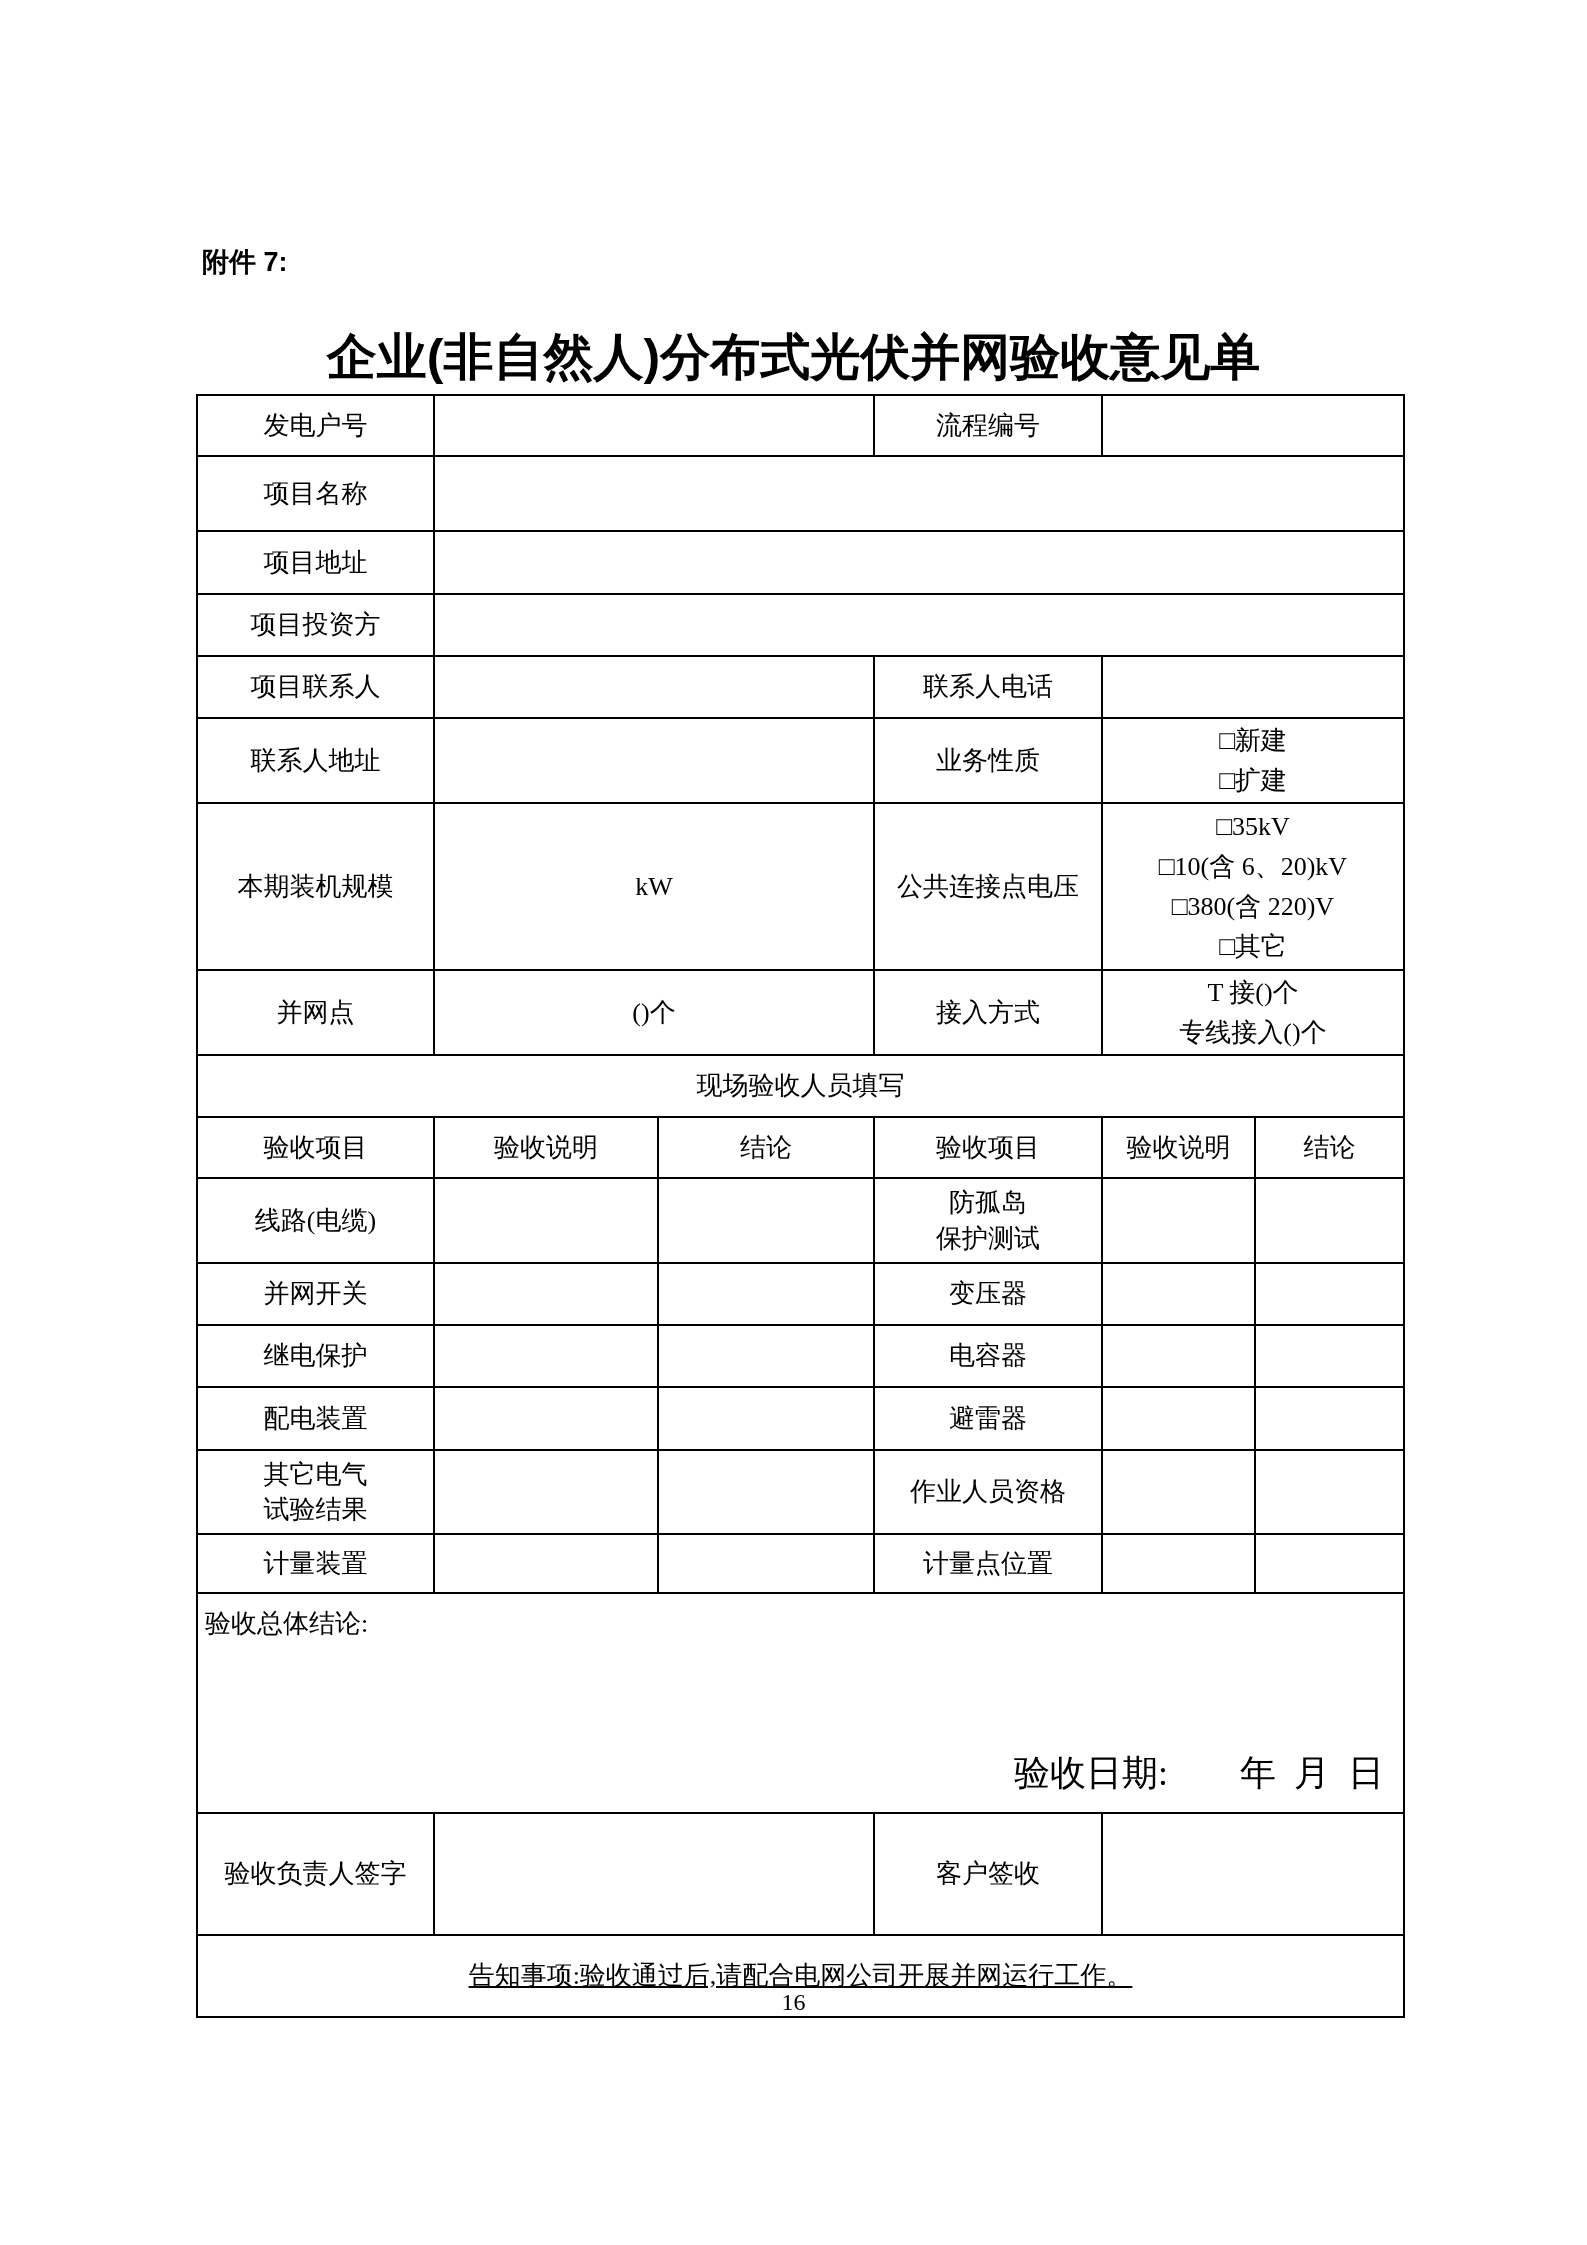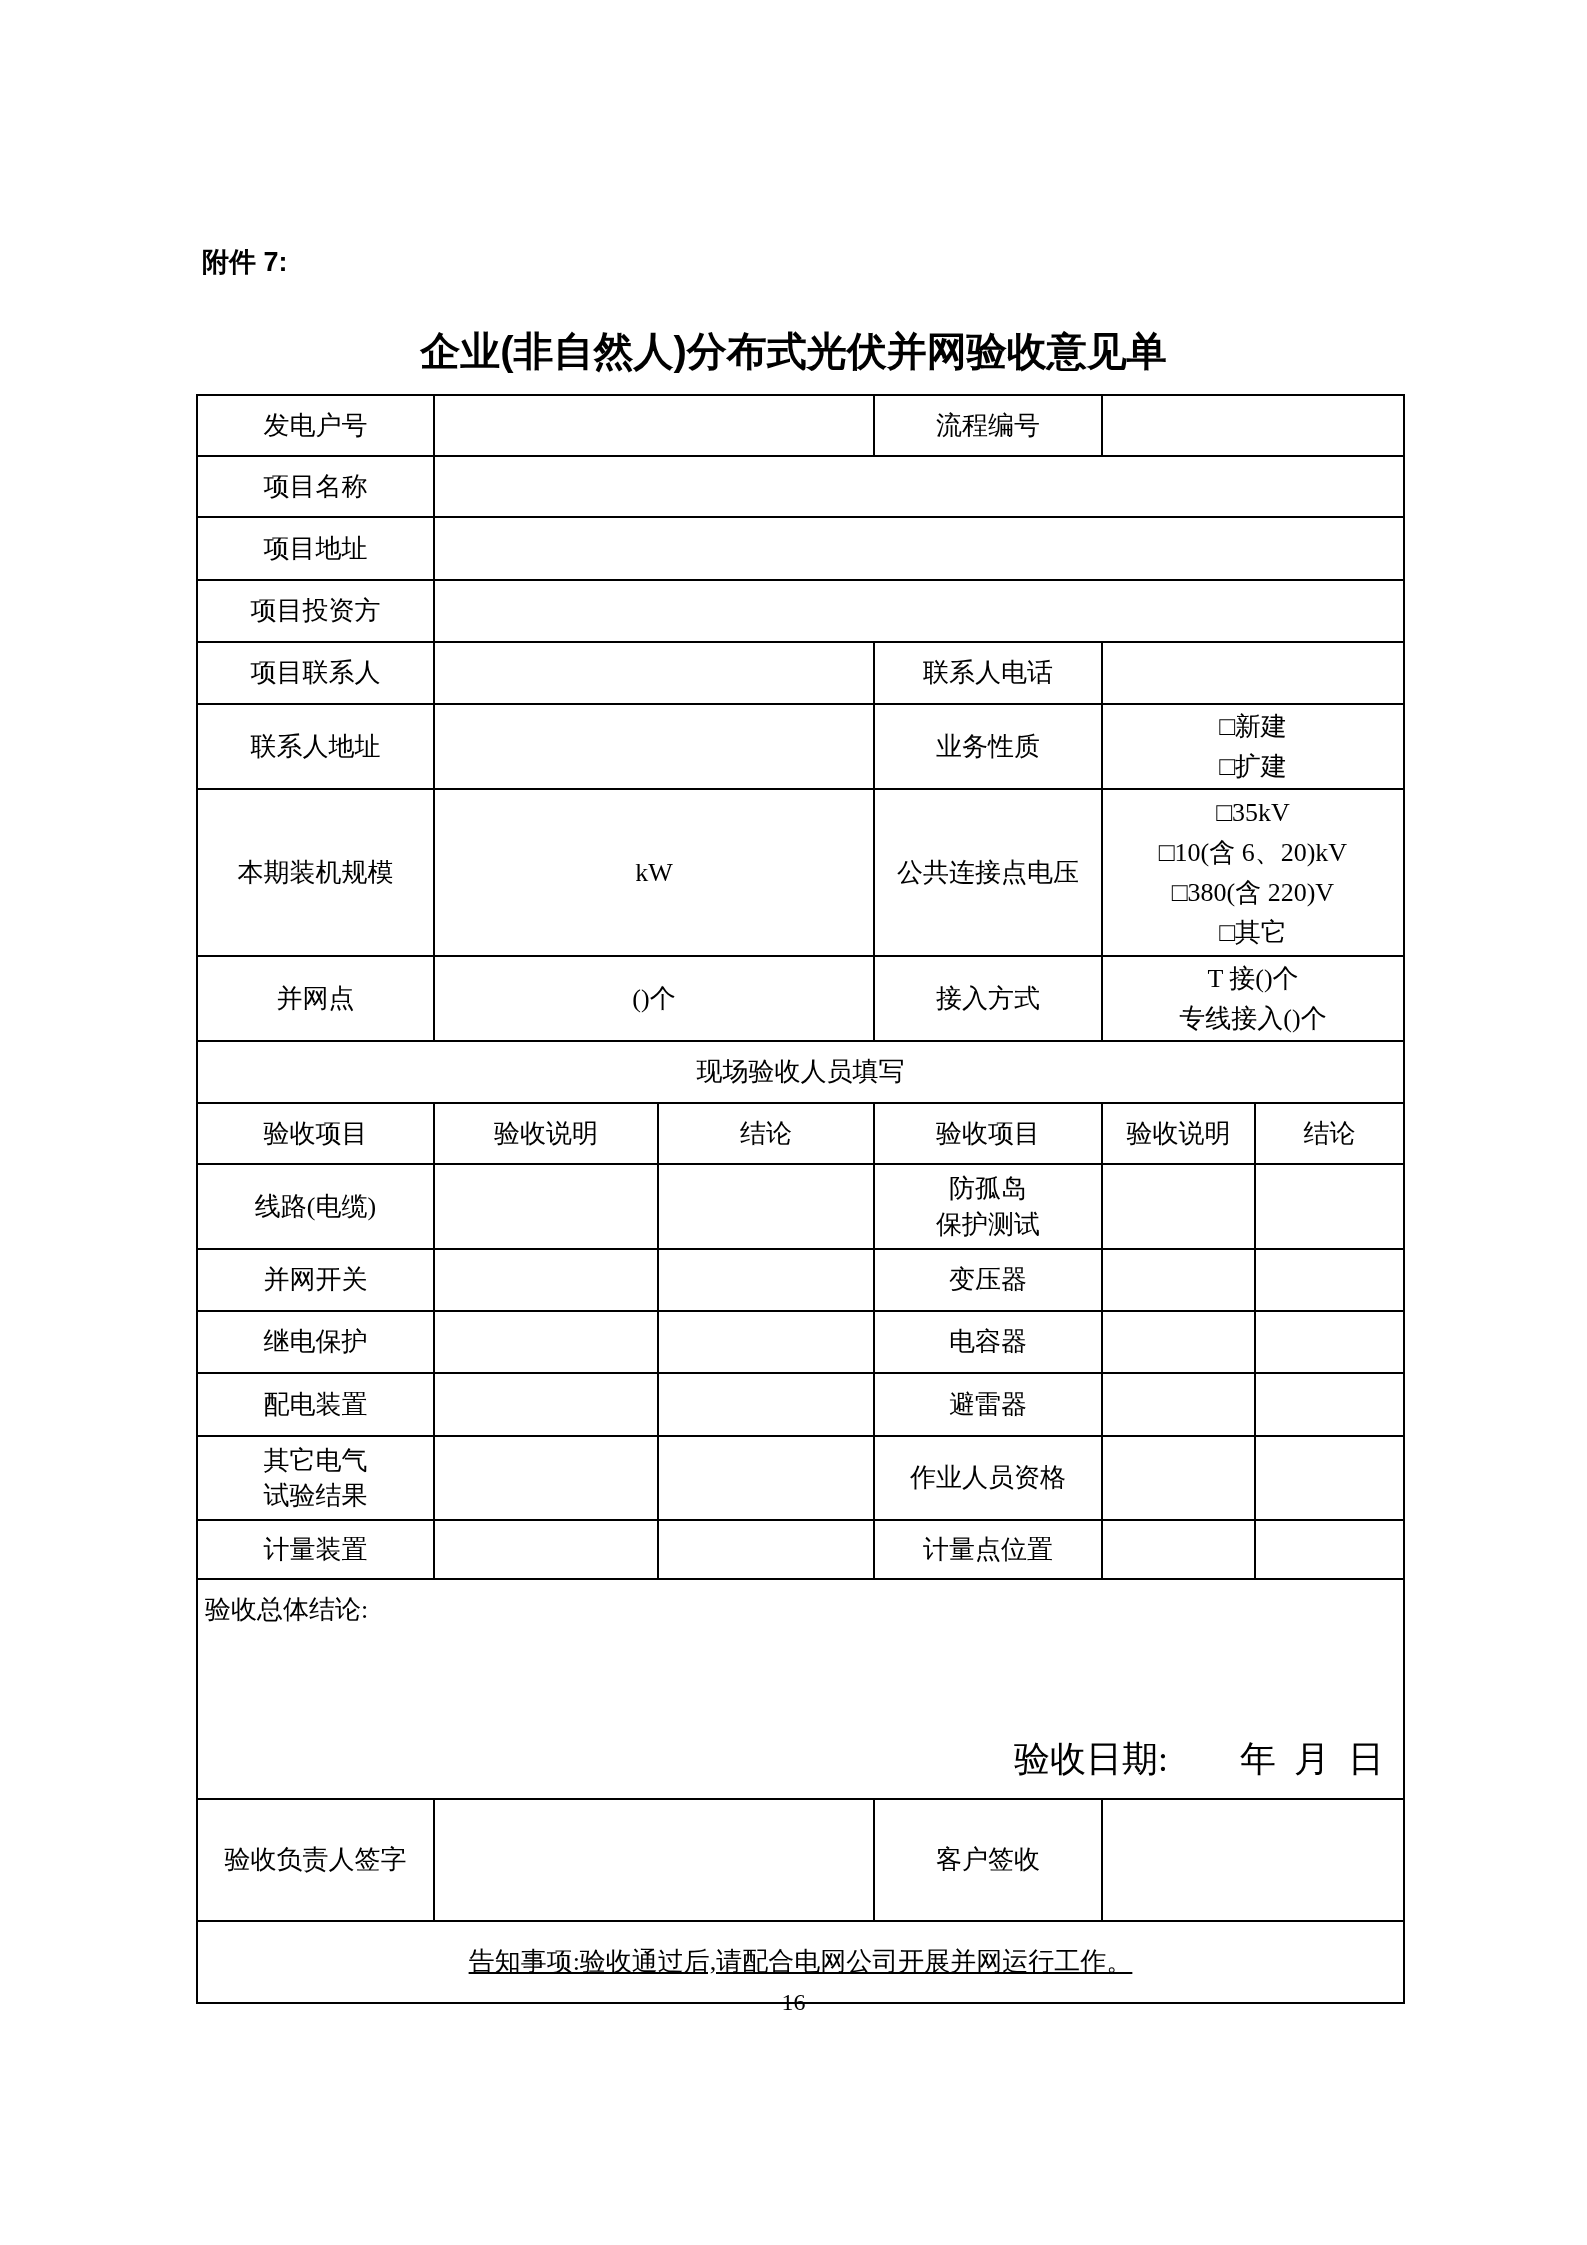--- a/index.html
+++ b/index.html
@@ -20,21 +20,21 @@
     font-weight: bold;
     font-family: "Liberation Sans", sans-serif;
     white-space: pre;
   }
   .doc-title {
     position: absolute;
     left: 0;
     top: 324px;
     width: 1587px;
     text-align: center;
-    font-size: 40px;
+    font-size: 50px;
     font-weight: bold;
     font-family: "Liberation Sans", sans-serif;
     white-space: pre;
   }
   table.form {
     position: absolute;
     left: 196px;
     top: 394px;
     width: 1209px;
     border-collapse: collapse;
@@ -105,21 +105,21 @@
     </colgroup>
     <tbody>
 
       <tr style="height:61px">
         <td>发电户号</td>
         <td colspan="2"></td>
         <td>流程编号</td>
         <td colspan="2"></td>
       </tr>
 
-      <tr style="height:61px">
+      <tr style="height:75px">
         <td>项目名称</td>
         <td colspan="5"></td>
       </tr>
 
       <tr style="height:63px">
         <td>项目地址</td>
         <td colspan="5"></td>
       </tr>
 
       <tr style="height:62px">

